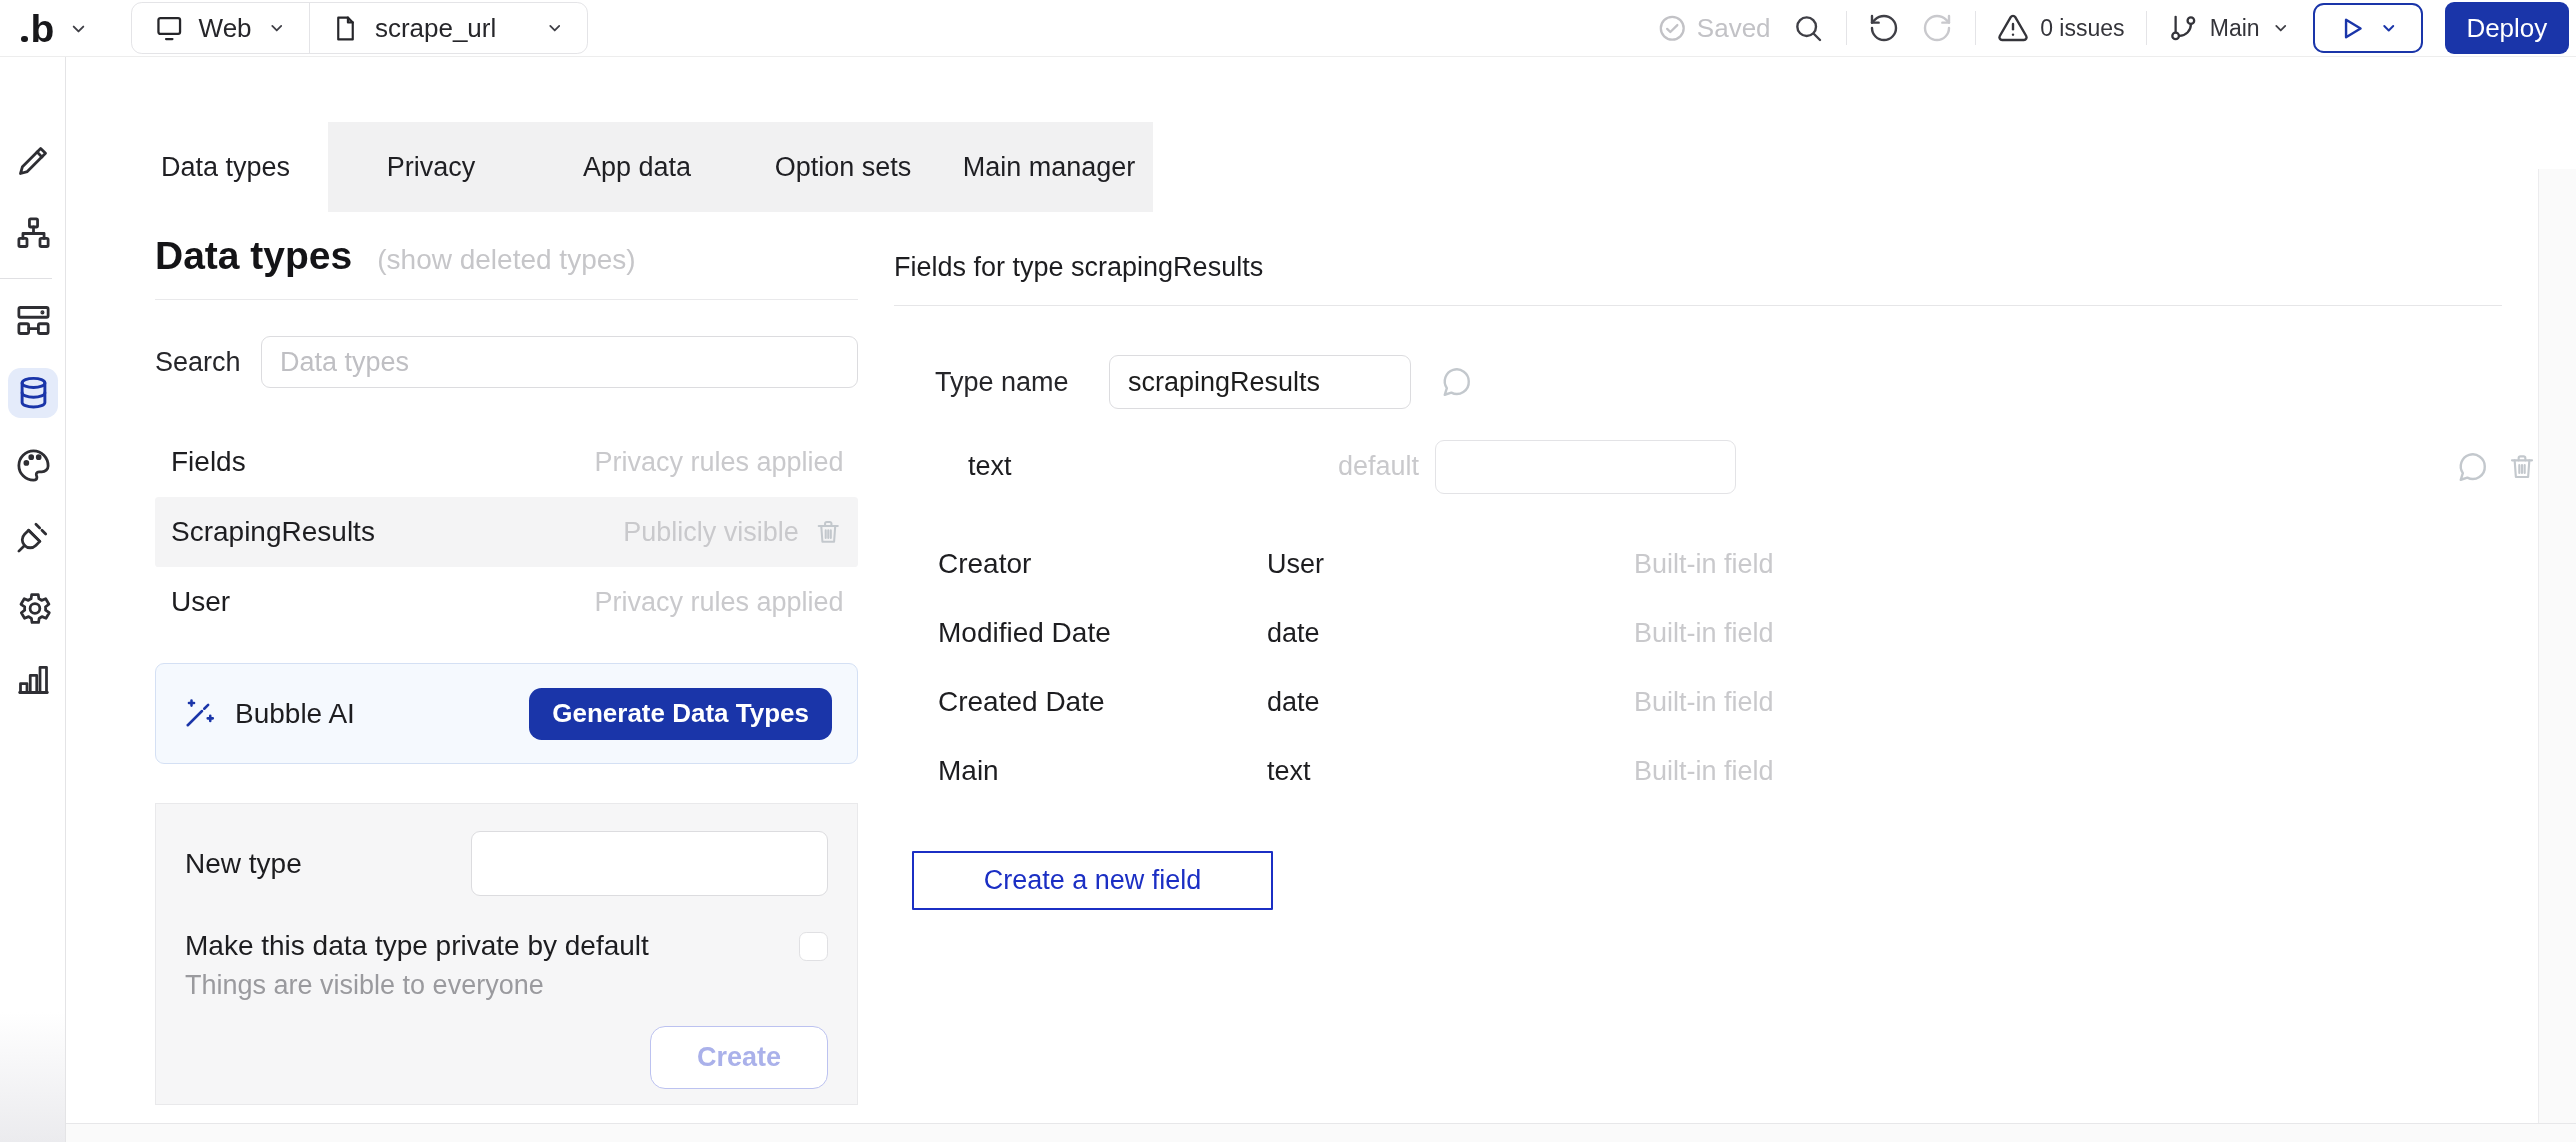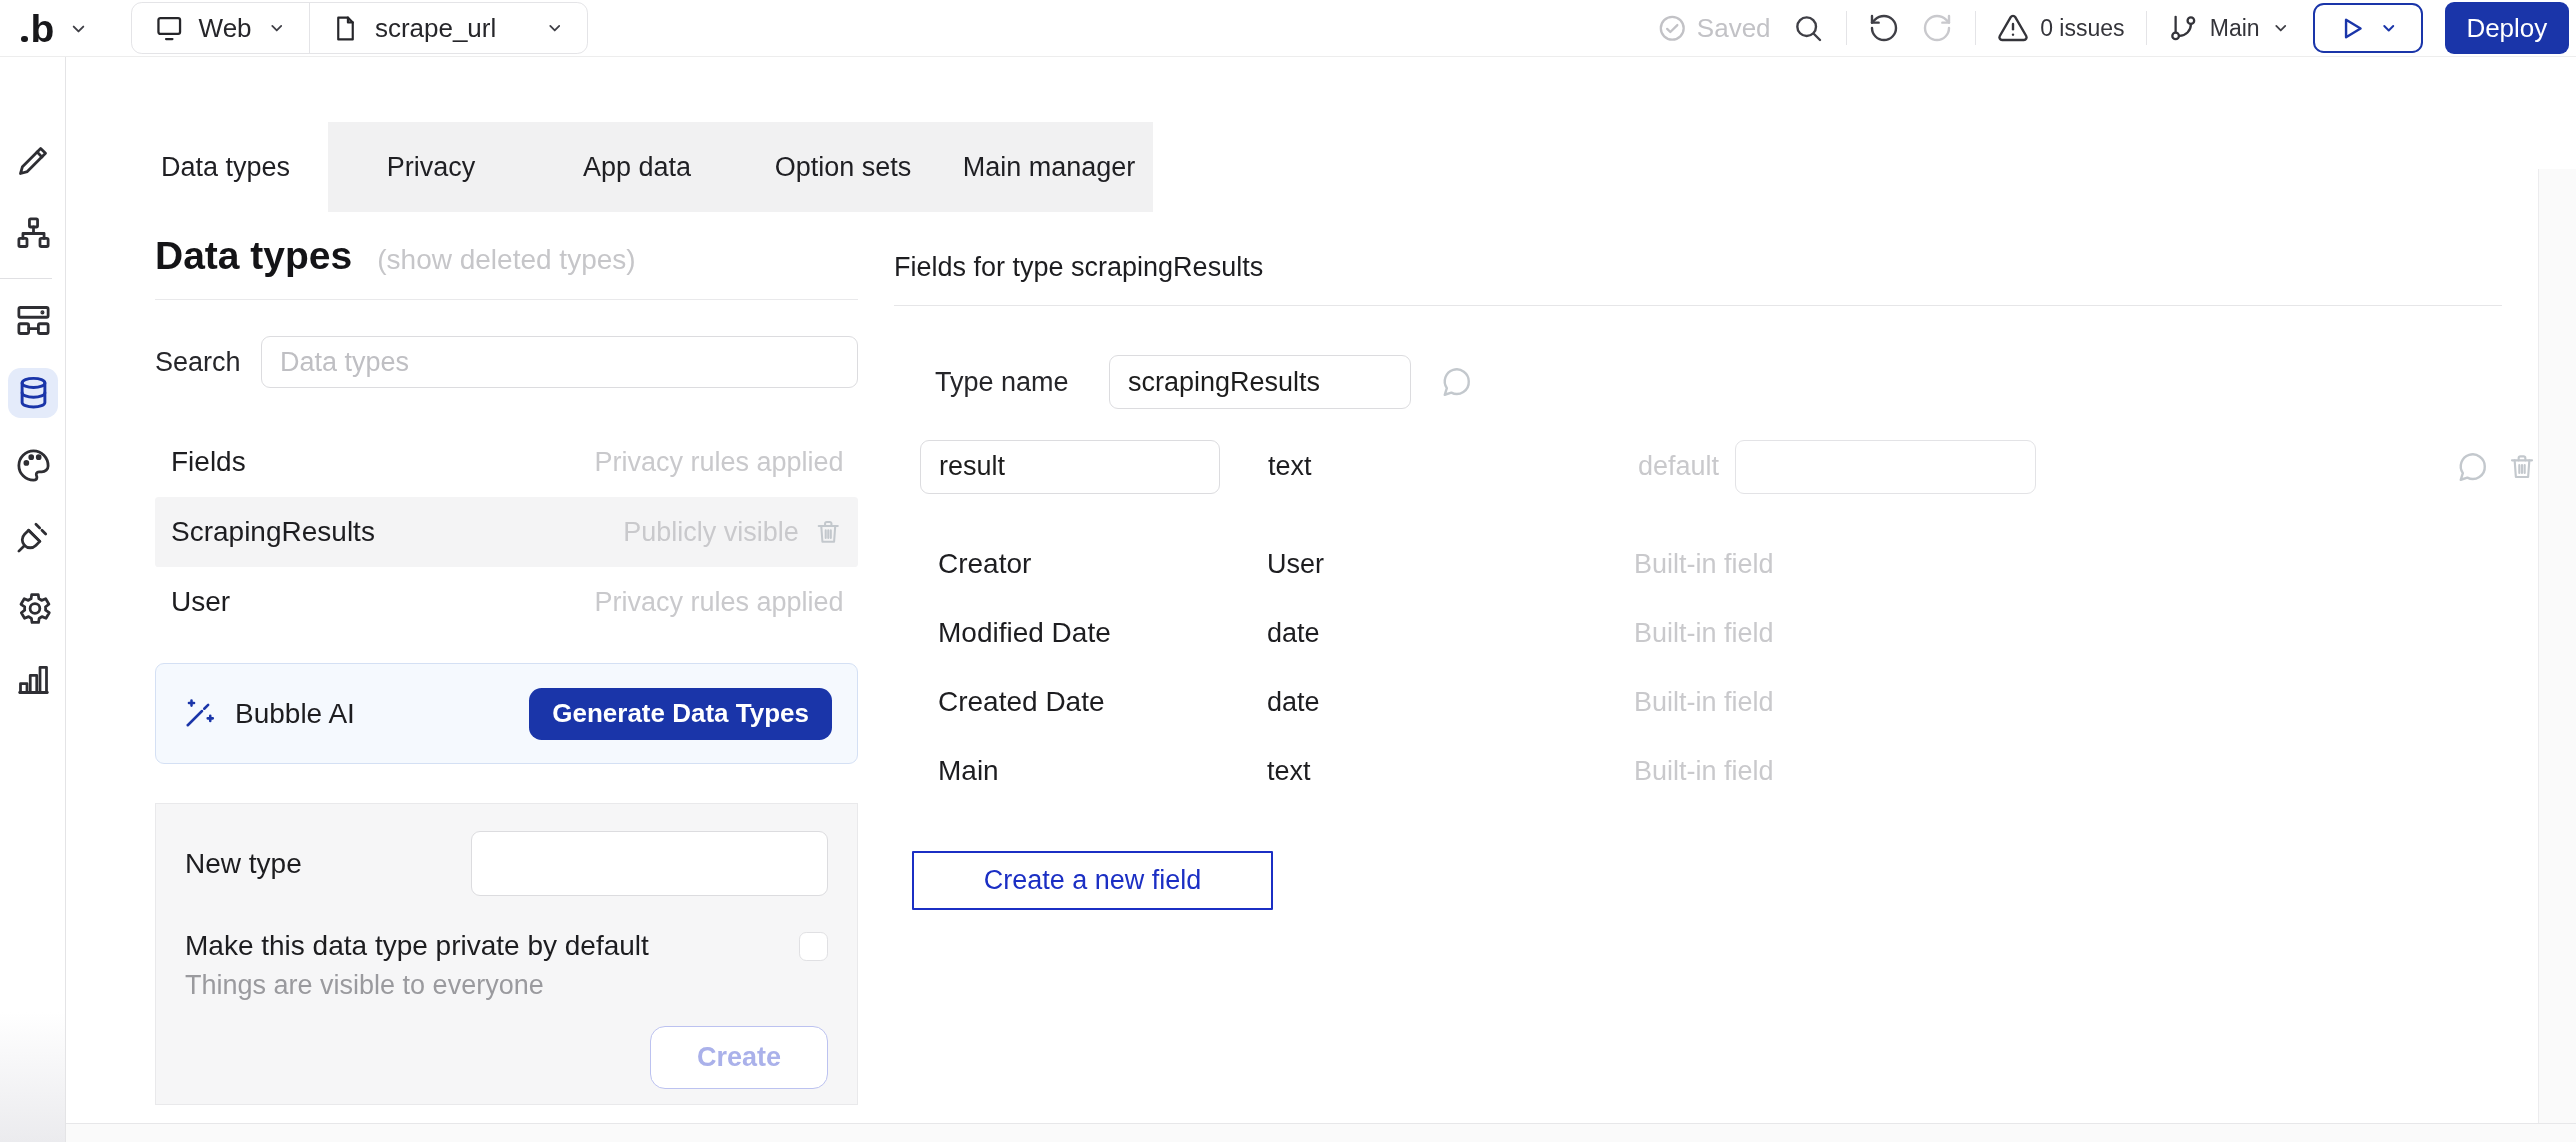--- a/index.html
+++ b/index.html
@@ -368,21 +368,20 @@
       <div class="tn-row">
         <span class="tn-label">Type name</span>
         <input class="ipt tn-input" value="scrapingResults" style="">
         <svg class="tn-comment" width="36" height="36" viewBox="0 0 24 24" fill="none" stroke="currentColor" stroke-width="1.6" stroke-linecap="round" stroke-linejoin="round">
             <path d="M20.5 11.5a8 8 0 1 0-14.6 4.6L4.5 20.5l4.4-1.4a8 8 0 0 0 11.6-7.6z"></path>
           </svg>
       </div>
 
       <div class="fields">
         <div class="f-row-edit">
-          <input class="ipt f-input" value="result" style="">
           <span class="f-type-ed">text</span>
           <span class="f-default">default</span>
           <input class="ipt f-default-input" style="">
           <span class="f-spacer"></span>
           <span class="f-icons">
             <svg width="36" height="36" viewBox="0 0 24 24" fill="none" stroke="currentColor" stroke-width="1.6" stroke-linecap="round" stroke-linejoin="round">
                 <path d="M20.5 11.5a8 8 0 1 0-14.6 4.6L4.5 20.5l4.4-1.4a8 8 0 0 0 11.6-7.6z"></path>
               </svg>
             <svg width="32" height="32" viewBox="0 0 24 24" fill="none" stroke="currentColor" stroke-width="1.6" stroke-linecap="round" stroke-linejoin="round">
                 <path d="M4.5 7h15"></path>

